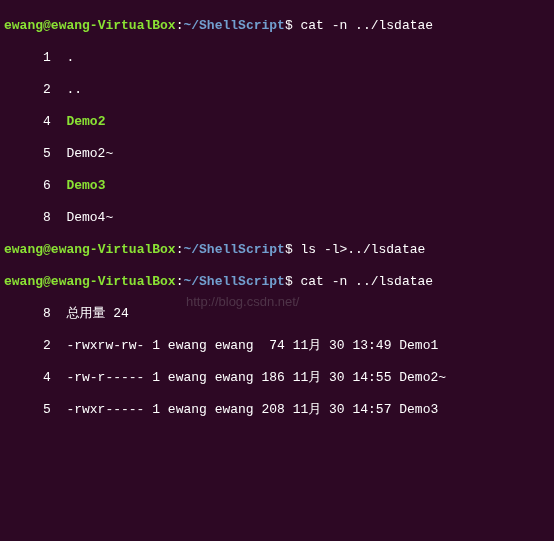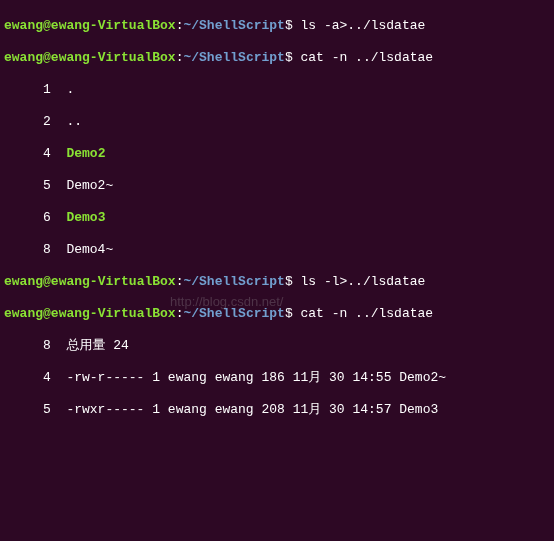--- a/index.html
+++ b/index.html
@@ -23,43 +23,43 @@
   .at   { color: #8ae234; font-weight: bold; }
   .colon{ color: #ffffff; }
   .path { color: #729fcf; font-weight: bold; }
   .dollar{ color: #ffffff; }
   .cmd  { color: #ffffff; }
   .out  { color: #ffffff; }
   .exec { color: #8ae234; font-weight: bold; }
   .watermark {
     position: absolute;
     top: 294px;
-    left: 170px;
+    left: 186px;
     color: rgba(180,180,180,0.25);
     font-family: sans-serif;
     font-size: 13px;
     pointer-events: none;
   }
   .line { display: block; }
 </style>
 </head>
 <body>
 
 <div class="terminal">
-<span class="line"><span class="user">ewang</span><span class="at">@</span><span class="host">ewang-VirtualBox</span><span class="colon">:</span><span class="path">~/ShellScript</span><span class="dollar">$ </span><span class="cmd">ls -a&gt;../lsdatae</span></span>
 <span class="line"><span class="user">ewang</span><span class="at">@</span><span class="host">ewang-VirtualBox</span><span class="colon">:</span><span class="path">~/ShellScript</span><span class="dollar">$ </span><span class="cmd">cat -n ../lsdatae</span></span>
 <span class="line out">     1  .</span>
 <span class="line out">     2  ..</span>
 <span class="line"><span class="out">     4  </span><span class="exec">Demo2</span></span>
 <span class="line out">     5  Demo2~</span>
 <span class="line"><span class="out">     6  </span><span class="exec">Demo3</span></span>
 <span class="line out">     8  Demo4~</span>
 <span class="line"><span class="user">ewang</span><span class="at">@</span><span class="host">ewang-VirtualBox</span><span class="colon">:</span><span class="path">~/ShellScript</span><span class="dollar">$ </span><span class="cmd">ls -l&gt;../lsdatae</span></span>
 <span class="line"><span class="user">ewang</span><span class="at">@</span><span class="host">ewang-VirtualBox</span><span class="colon">:</span><span class="path">~/ShellScript</span><span class="dollar">$ </span><span class="cmd">cat -n ../lsdatae</span></span>
 <span class="line out">     8  总用量 24</span>
+<span class="line out">     2  -rwxrw-rw- 1 ewang ewang  74 11月 30 13:49 Demo1</span>
 <span class="line out">     4  -rw-r----- 1 ewang ewang 186 11月 30 14:55 Demo2~</span>
 <span class="line out">     5  -rwxr----- 1 ewang ewang 208 11月 30 14:57 Demo3</span>
 
 
 
 
 
 
 
 

